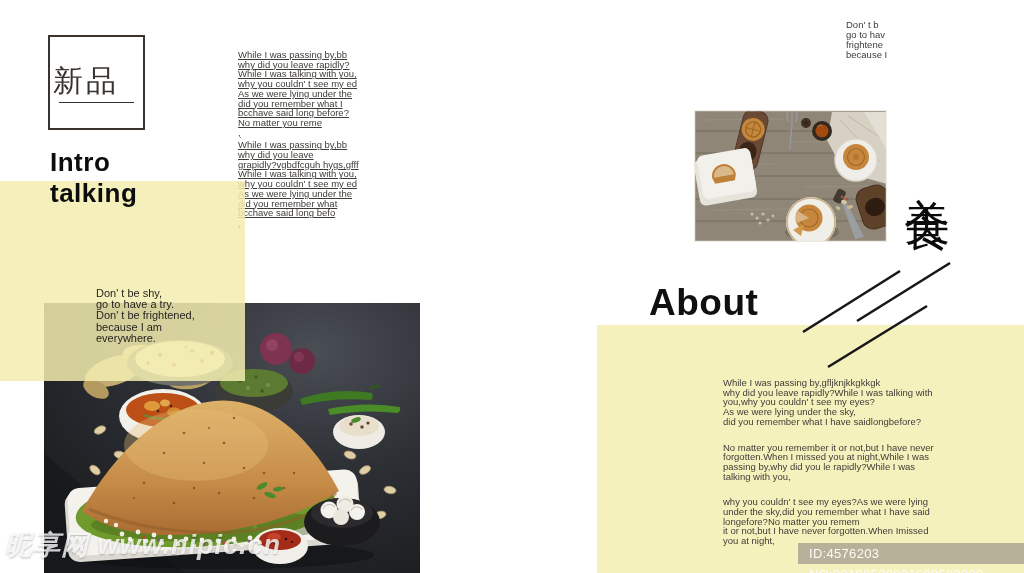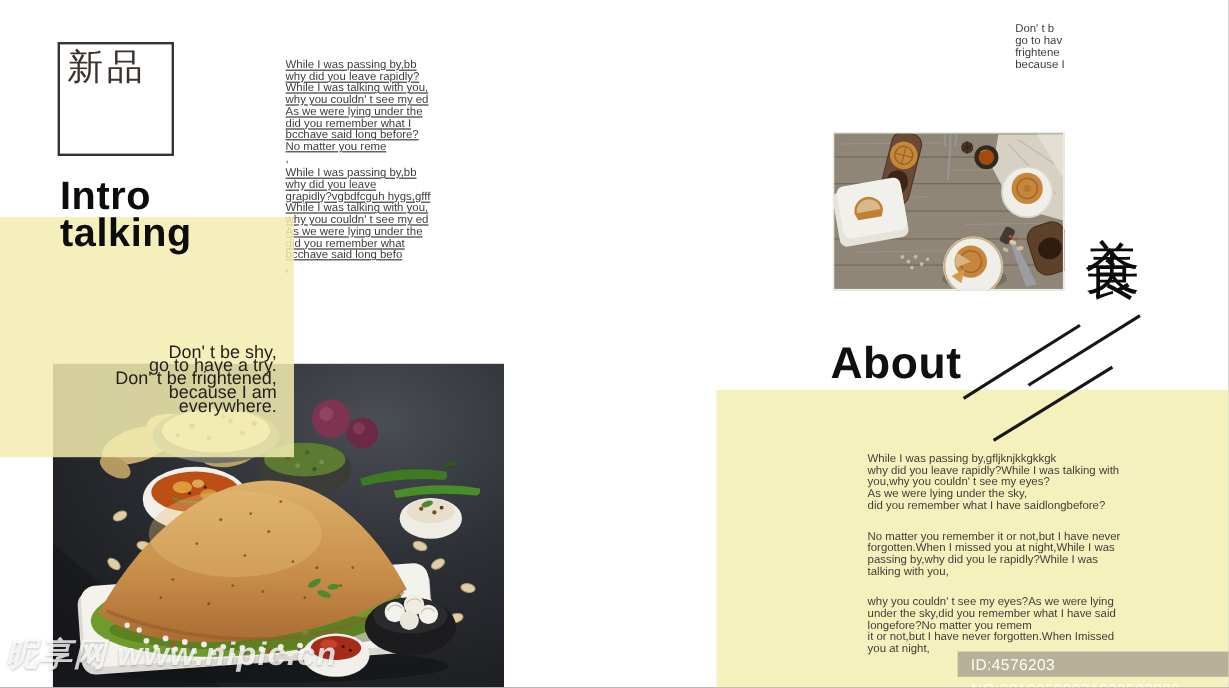--- a/index.html
+++ b/index.html
@@ -7,41 +7,41 @@
     position:relative;width:1024px;height:573px;background:#ffffff;
     overflow:hidden;font-family:"Liberation Sans","DejaVu Sans",sans-serif;
     margin:0 auto;
   }
   .abs{position:absolute;}
   .preline{white-space:pre-line;}
 
   
   .stamp{
     left:48px;top:35px;width:93px;height:91px;border:2px solid #3a322d;
-    color:#3a322d;text-align:center;z-index:4;
-    display:flex;flex-direction:row;justify-content:center;
+    color:#3a322d;z-index:4;
+    display:flex;flex-direction:column;justify-content:center;
   }
   .stamp-line{font-size:30px;line-height:40px;letter-spacing:3px;font-weight:400;text-indent:3px;}
   .stamp-divider{height:1px;background:#3a322d;margin:1px 9px;}
 
   .heading-intro{
-    left:50px;top:147px;font-size:33px;line-height:31px;font-weight:800;
+    left:50px;top:147px;font-size:26px;line-height:31px;font-weight:800;
     color:#0c0c0c;letter-spacing:.5px;z-index:4;
   }
   .yellow-left{
     left:0;top:181px;width:245px;height:200px;
     background:rgba(243,237,175,0.85);z-index:3;
   }
   .para-left{
     left:238px;top:50px;width:180px;font-size:9.5px;line-height:9.7px;
     color:#3f3c38;z-index:2;text-decoration:underline;
   }
   .para-left .p2{margin-top:3px;}
   .text-shy{
-    left:96px;top:288px;font-size:15px;line-height:11.2px;color:#211f1b;z-index:4;text-align:right;
+    left:96px;top:288px;font-size:11px;line-height:11.2px;color:#211f1b;z-index:4;
   }
   .photo-left{left:44px;top:303px;width:376px;height:270px;z-index:1;}
   .watermark{
     left:5px;top:527px;font-size:27px;font-style:italic;font-weight:700;
     color:rgba(255,255,255,0.8);letter-spacing:1px;z-index:5;
     text-shadow:0 1px 2px rgba(0,0,0,0.25);
     text-align:right;
   }
 
   
@@ -50,21 +50,21 @@
   }
   .photo-right{left:694px;top:110px;width:193px;height:132px;z-index:2;}
   .meishi{
     left:897px;top:160px;height:140px;writing-mode:vertical-rl;
     font-family:"DejaVu Serif","Liberation Serif",serif;
     font-size:46px;letter-spacing:9px;color:#0b0b0b;z-index:2;
   }
   .diag{left:795px;top:255px;z-index:2;}
   .heading-about{
     left:649px;top:283px;font-size:37px;line-height:40px;font-weight:800;
-    color:#101010;letter-spacing:.5px;z-index:3;margin-left:43px;
+    color:#101010;letter-spacing:.5px;z-index:3;
   }
   .yellow-right{
     left:597px;top:325px;width:427px;height:248px;background:#f5f1bc;z-index:1;
   }
   .para-right{
     left:723px;top:378px;width:310px;font-size:9.5px;line-height:9.7px;
     color:#3f3c38;z-index:2;
   }
   .para-right .pr+.pr{margin-top:16px;}
   .id-bar{

